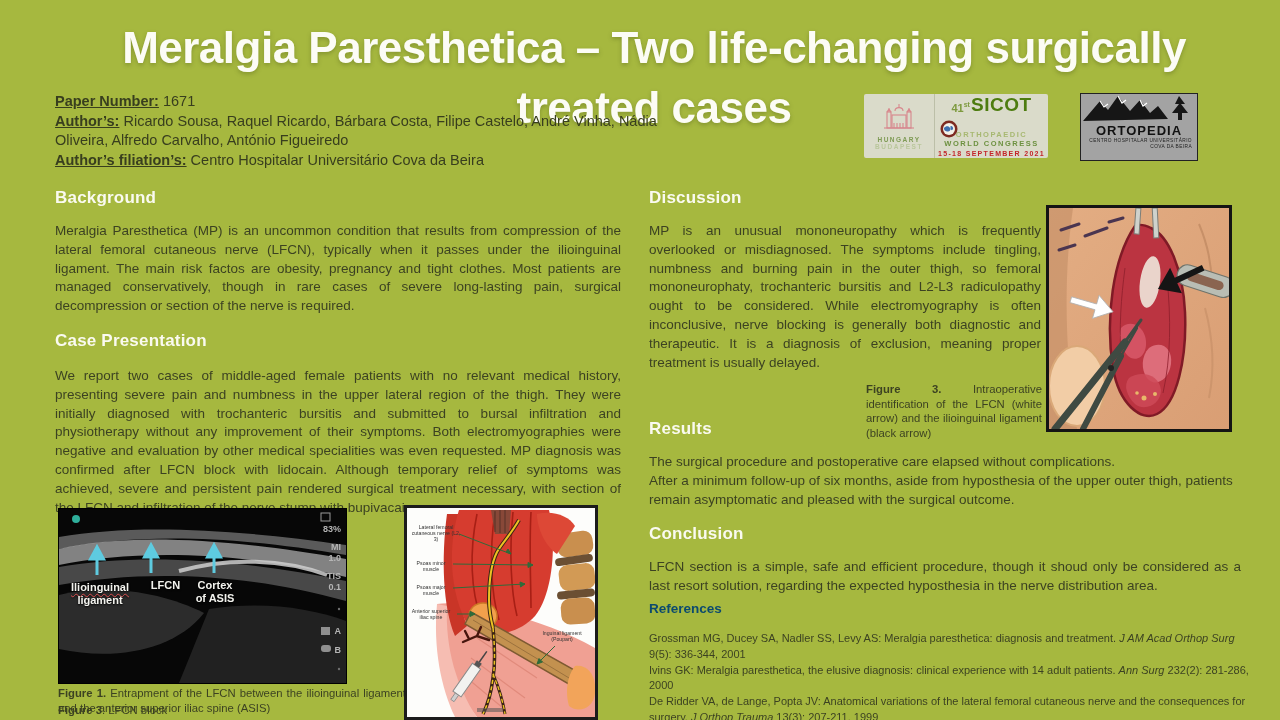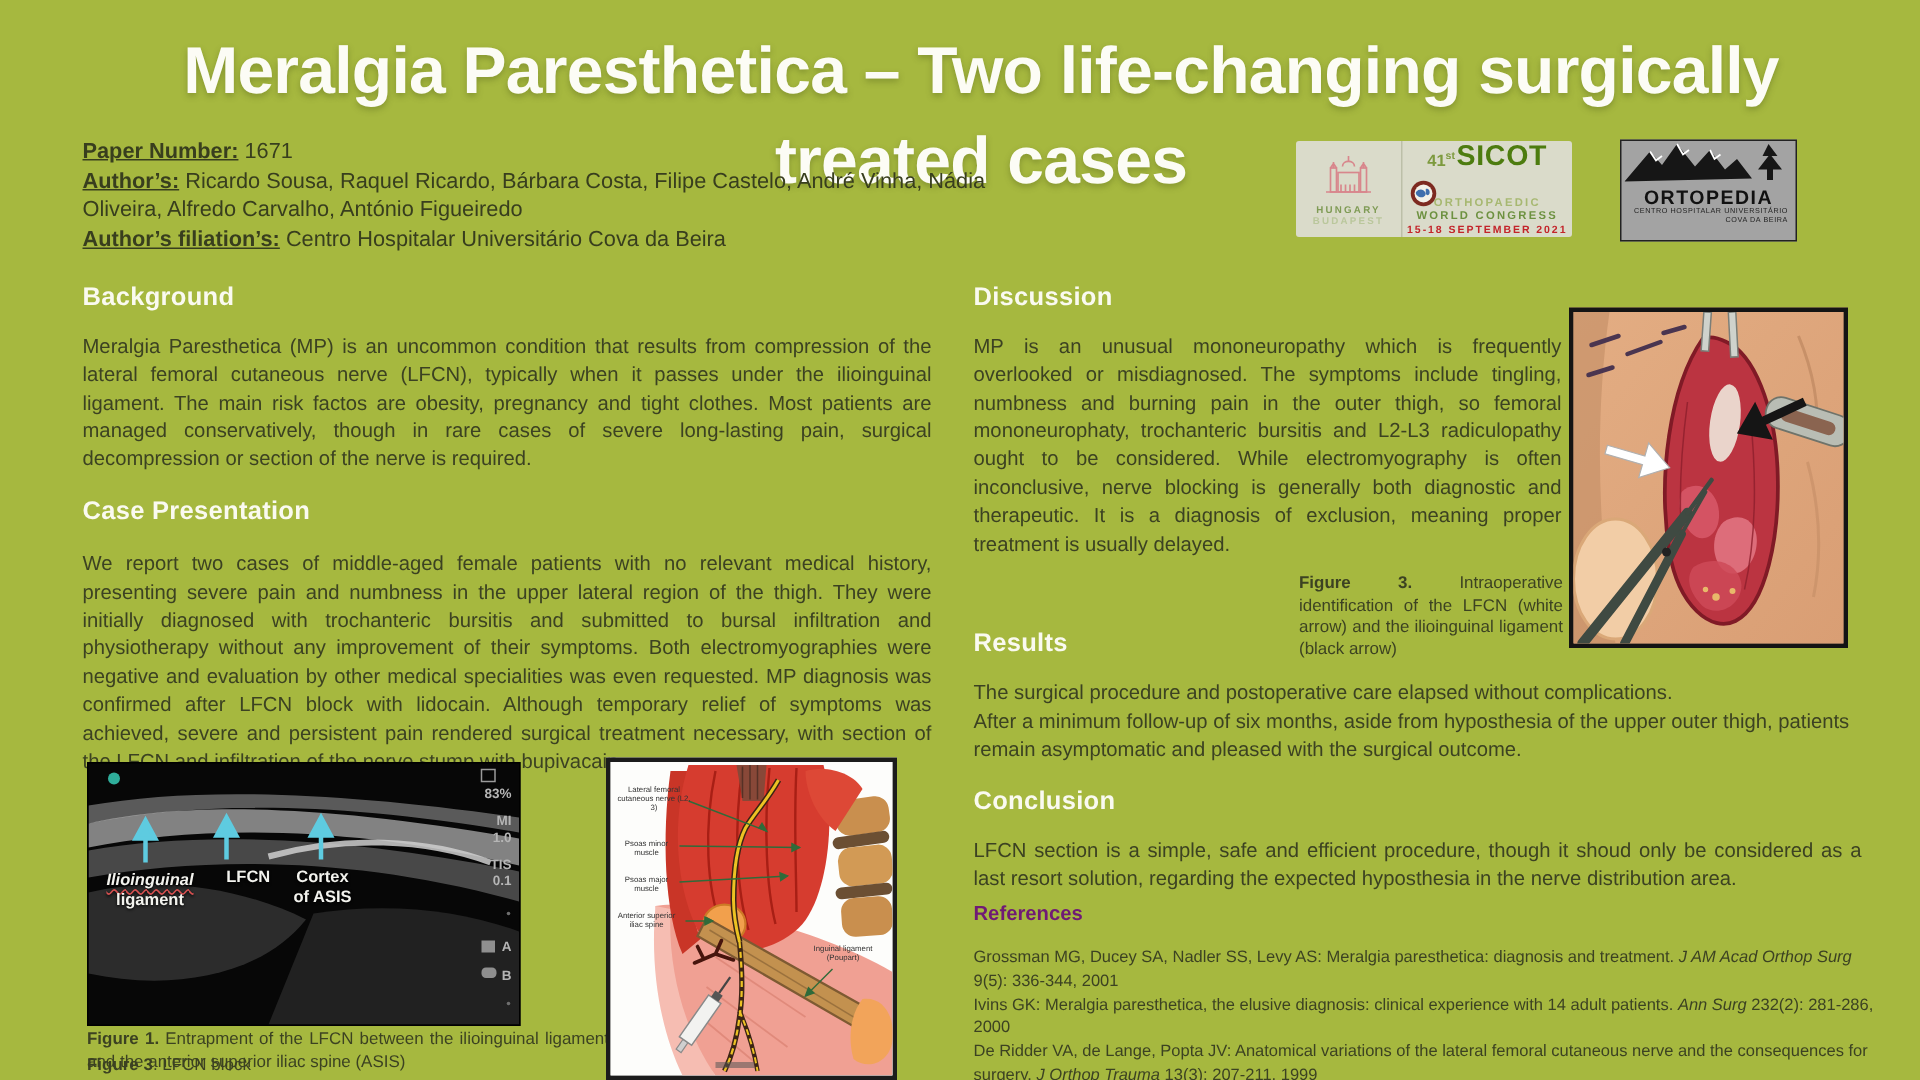--- a/index.html
+++ b/index.html
@@ -28,29 +28,29 @@
   .sicot-wc{font-size:7.5px;font-weight:700;color:#6d9140;letter-spacing:1.5px;margin-top:1px;}
   .sicot-dates{font-size:7px;font-weight:700;color:#c3242a;letter-spacing:1.3px;margin-top:3px;}
   .sicot-globe{position:absolute;left:76px;top:26px;}
   .logo-orto{position:absolute;left:1080px;top:93px;width:118px;height:68px;background:#a3a3a3;
              border:1px solid #222;box-sizing:border-box;text-align:center;overflow:hidden;}
   .orto-name{font-size:13px;font-weight:700;color:#111;letter-spacing:1px;margin-top:-3px;}
   .orto-sub{font-size:4.8px;color:#222;letter-spacing:.4px;line-height:6px;text-align:right;padding-right:5px;}
   
   .sec-title{position:absolute;color:#fafaf0;font-size:17px;font-weight:600;letter-spacing:.2px;}
   .sec-text{position:absolute;font-size:13.5px;line-height:18.8px;text-align:justify;color:#3c4222;}
-  .refs-title{position:absolute;color:#701a75;font-size:13.5px;font-weight:600;}
+  .refs-title{position:absolute;color:#0c4a6e;font-size:13.5px;font-weight:600;}
   .refs{position:absolute;left:649px;top:631px;width:608px;font-size:11px;line-height:15.8px;color:#3c4222;}
   
   .fig1{position:absolute;left:58px;top:508px;width:289px;height:176px;background:#060606;
         border:1px solid #000;box-sizing:border-box;}
   .fig1 svg{position:absolute;left:0;top:0;}
   .us-label{position:absolute;color:#f3f3ee;font-weight:700;font-size:11px;line-height:12.5px;
             text-align:center;text-shadow:0 1px 2px #000;}
-  .wavy{text-decoration:underline wavy #d85050 1px;text-underline-offset:2px;font-style:italic;}
+  .wavy{text-decoration:underline wavy #d85050 1px;text-underline-offset:2px;}
   .us-meta{position:absolute;right:5px;top:4px;width:36px;text-align:right;color:#b5b5b5;
            font-size:9px;font-weight:700;line-height:10px;}
   .us-meta div{margin-bottom:1px;}
   .us-meta .sp{height:6px;}
   
   .fig-cap{position:absolute;font-size:11.3px;line-height:14.6px;text-align:justify;color:#3c4222;}
   .fig-cap b{font-weight:700;}
   
   .fig2{position:absolute;left:404px;top:505px;width:194px;height:215px;background:#fdfdfb;
         border:3px solid #1c1c1c;box-sizing:border-box;}

